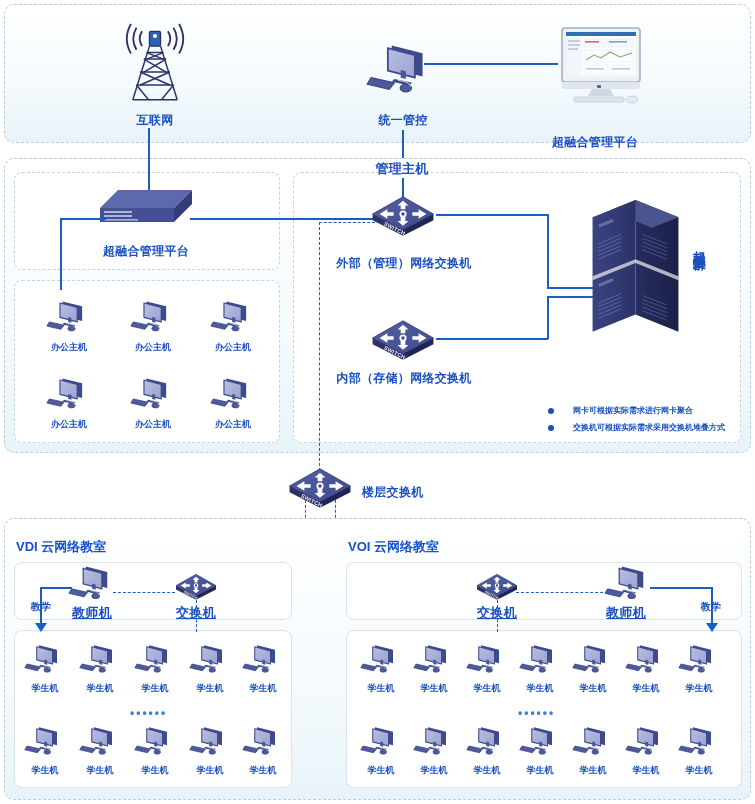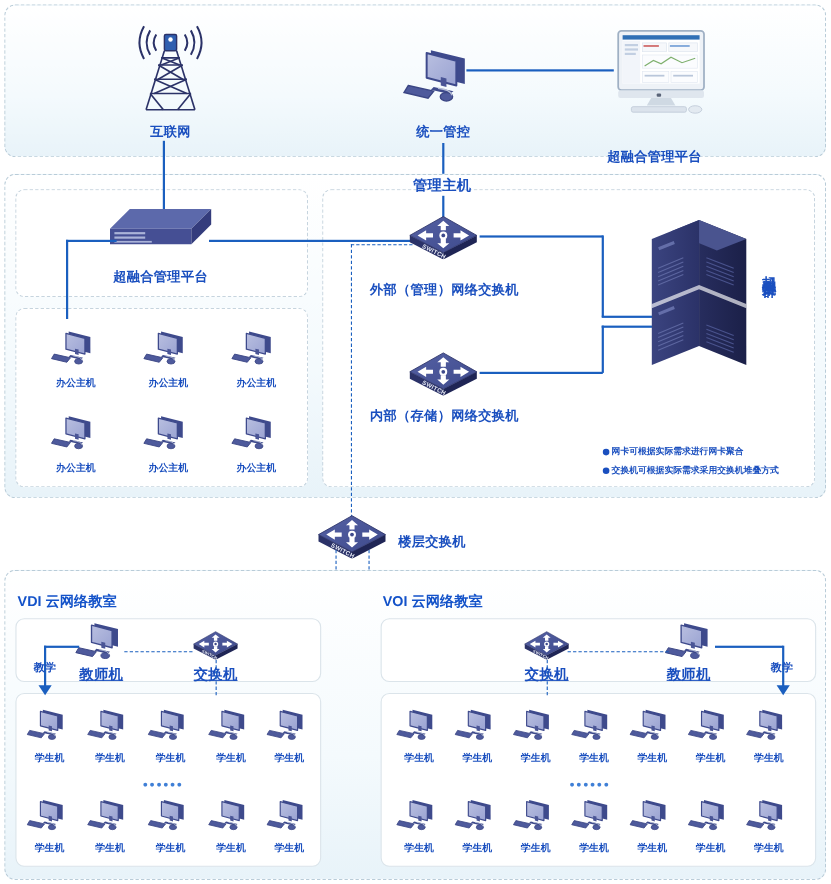--- a/index.html
+++ b/index.html
@@ -64,21 +64,21 @@
   .arrow-down {
     position:absolute; width:0; height:0;
     border-left:6px solid transparent; border-right:6px solid transparent;
     border-top:9px solid #1a5fbf;
   }
 
   
   .icn { position:absolute; }
 
   
-  .note { position:absolute; display:flex; align-items:center; gap:2px; }
+  .note { position:absolute; display:flex; align-items:center; gap:19px; }
   .note .dot {
     width:6px; height:6px; border-radius:50%; background:#1a4fbf; flex:0 0 auto;
   }
   .note span.t { font-size:8px; color:#1a4fbf; font-weight:bold; white-space:nowrap; }
 
   .dots-sep {
     position:absolute; color:#3f7fd6; font-size:12px; letter-spacing:2px;
     font-weight:bold;
   }
 

